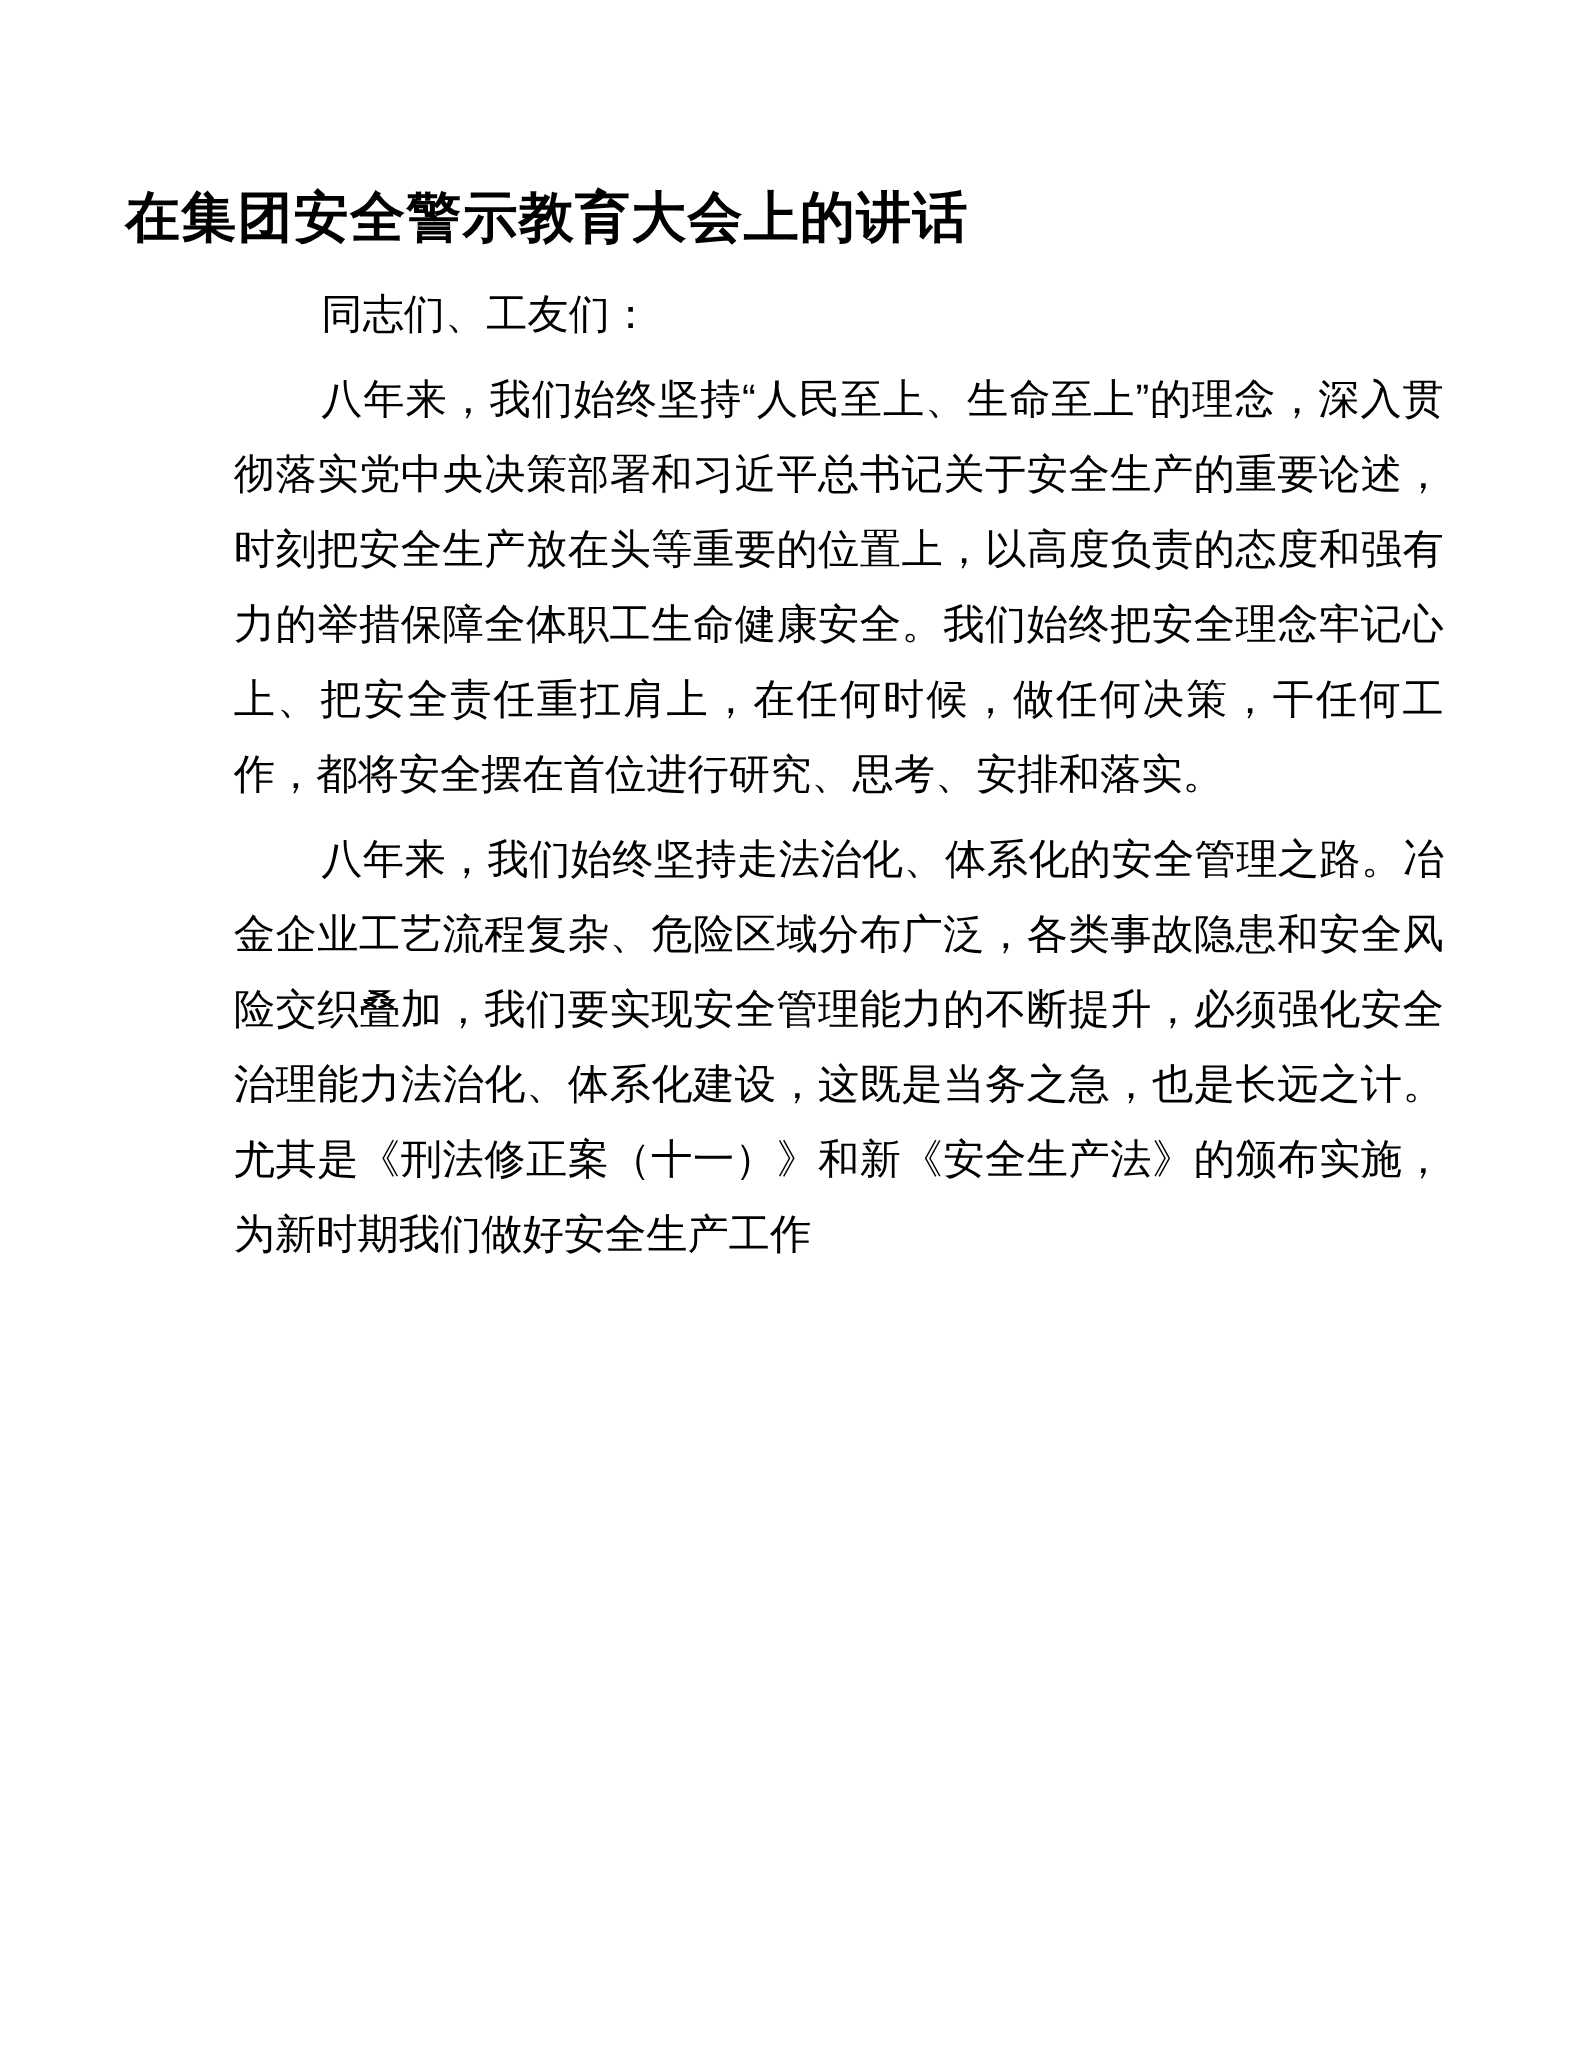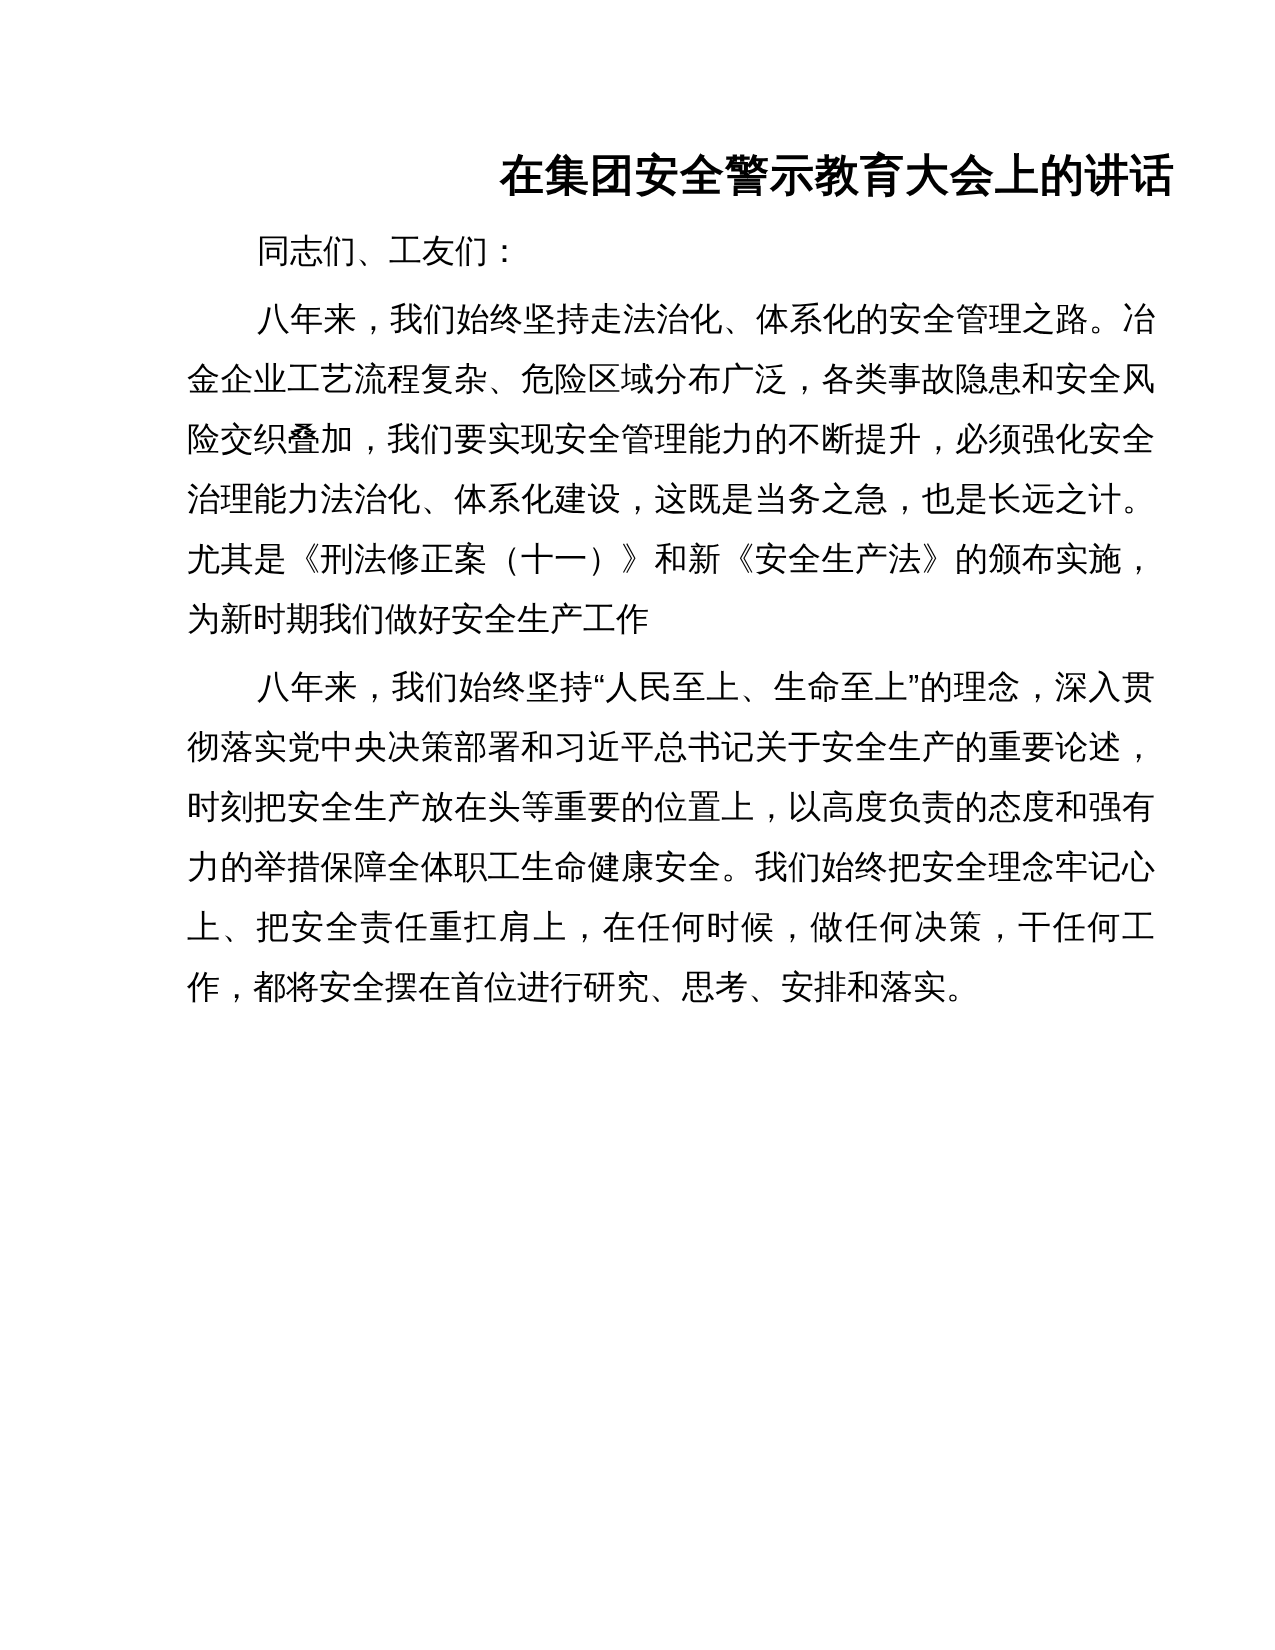--- a/index.html
+++ b/index.html
@@ -15,21 +15,21 @@
     overflow: hidden;
   }
   .page {
     position: relative;
     width: 1275px;
     height: 1650px;
     background: #ffffff;
   }
   .doc-title {
     margin: 145px 100px 0 100px;
-    text-align: right;
+    text-align: left;
     font-size: 44px;
     font-weight: 700;
     line-height: 60px;
     letter-spacing: 1px;
   }
   .doc-content {
     margin: 16px 120px 0 187px;
     font-size: 33px;
     line-height: 60px;
     text-align: justify;
@@ -41,16 +41,16 @@
     text-indent: 70px;
   }
 </style>
 </head>
 <body>
 
 <div class="page">
   <h1 class="doc-title">在集团安全警示教育大会上的讲话</h1>
   <div class="doc-content">
     <p>同志们、工友们：</p>
+    <p>八年来，我们始终坚持“人民至上、生命至上”的理念，深入贯彻落实党中央决策部署和习近平总书记关于安全生产的重要论述，时刻把安全生产放在头等重要的位置上，以高度负责的态度和强有力的举措保障全体职工生命健康安全。我们始终把安全理念牢记心上、把安全责任重扛肩上，在任何时候，做任何决策，干任何工作，都将安全摆在首位进行研究、思考、安排和落实。</p>
     <p>八年来，我们始终坚持走法治化、体系化的安全管理之路。冶金企业工艺流程复杂、危险区域分布广泛，各类事故隐患和安全风险交织叠加，我们要实现安全管理能力的不断提升，必须强化安全治理能力法治化、体系化建设，这既是当务之急，也是长远之计。尤其是《刑法修正案（十一）》和新《安全生产法》的颁布实施，为新时期我们做好安全生产工作</p>
-    <p>八年来，我们始终坚持“人民至上、生命至上”的理念，深入贯彻落实党中央决策部署和习近平总书记关于安全生产的重要论述，时刻把安全生产放在头等重要的位置上，以高度负责的态度和强有力的举措保障全体职工生命健康安全。我们始终把安全理念牢记心上、把安全责任重扛肩上，在任何时候，做任何决策，干任何工作，都将安全摆在首位进行研究、思考、安排和落实。</p>
   </div>
 </div>
 
 </body></html>

